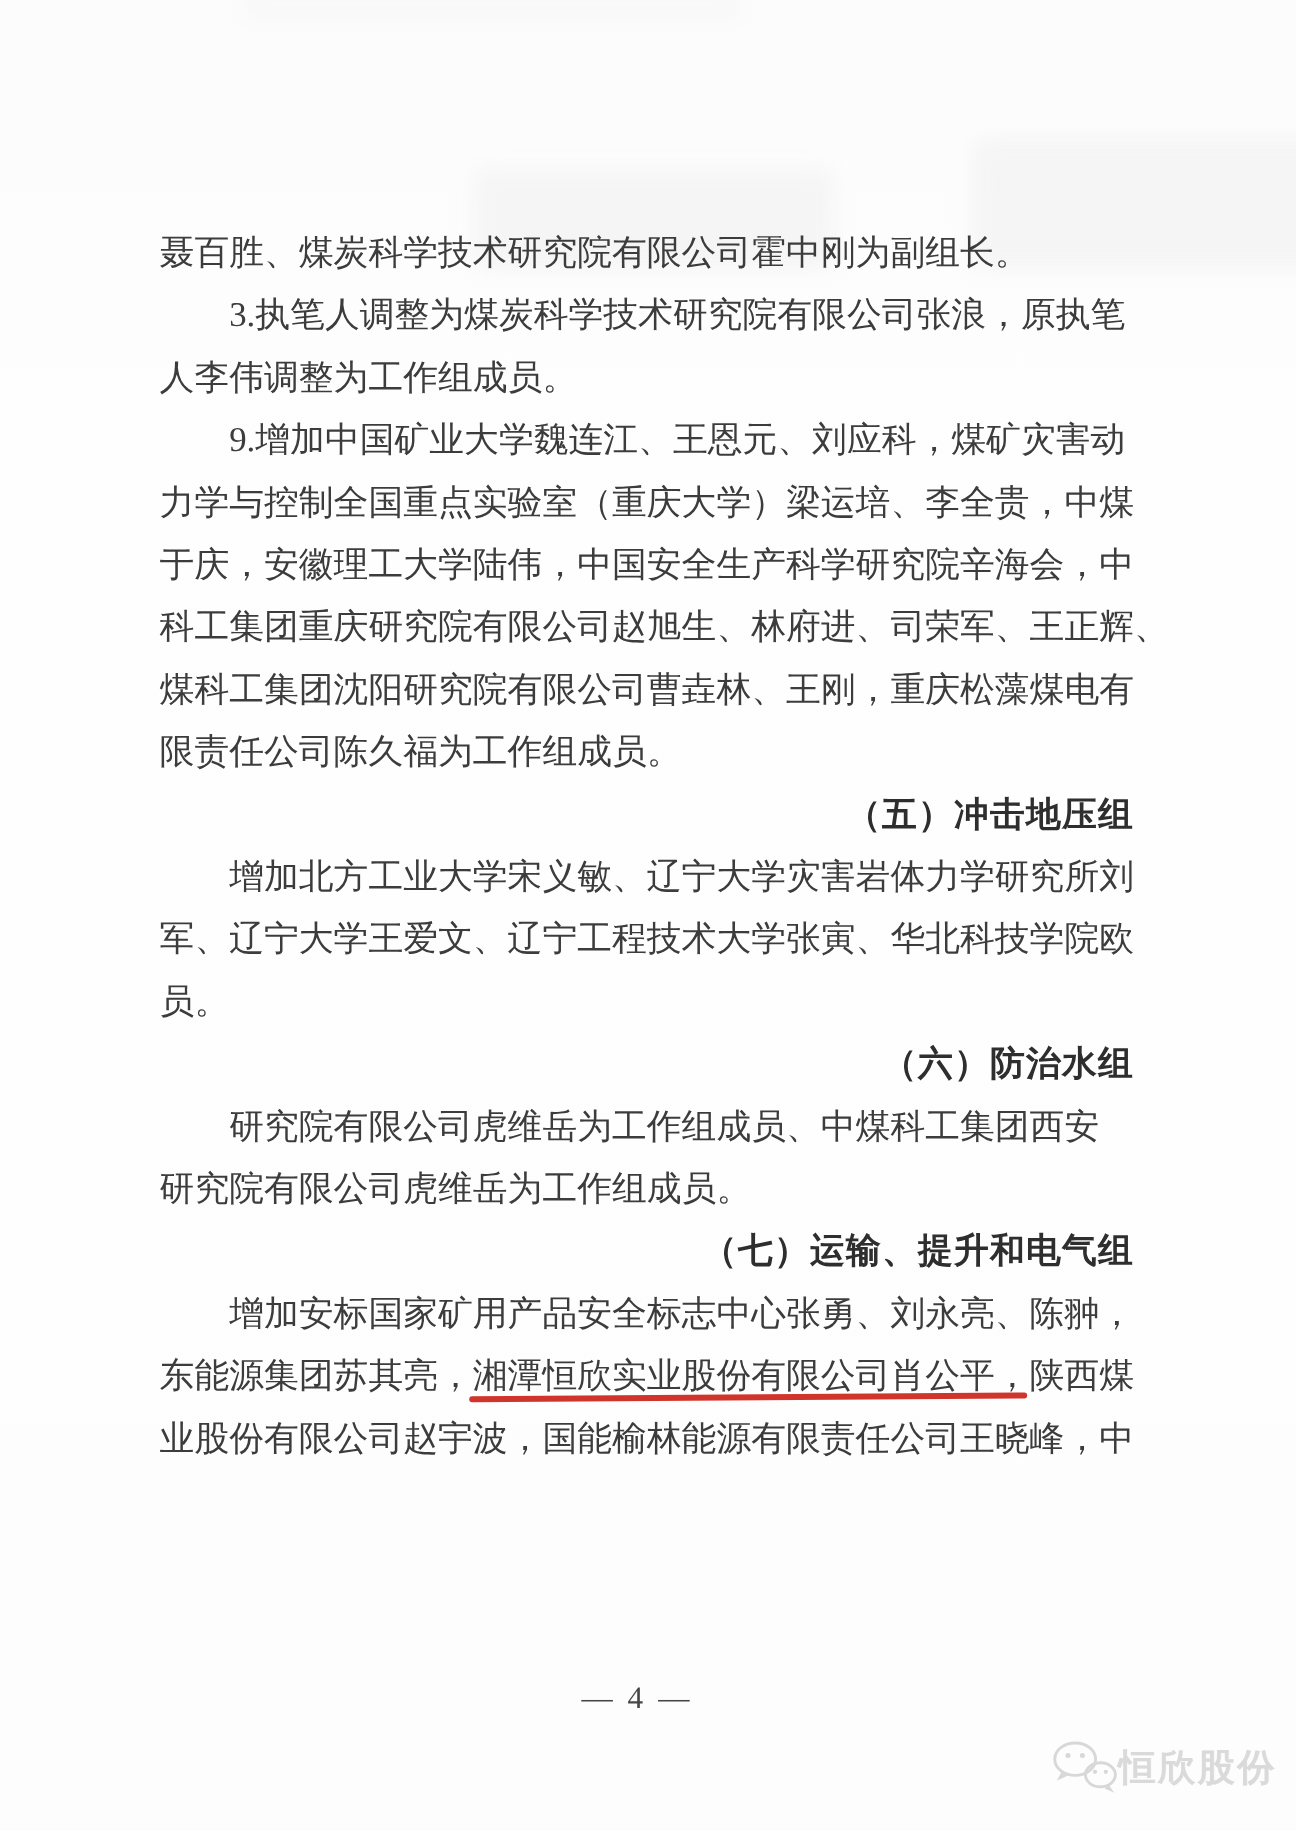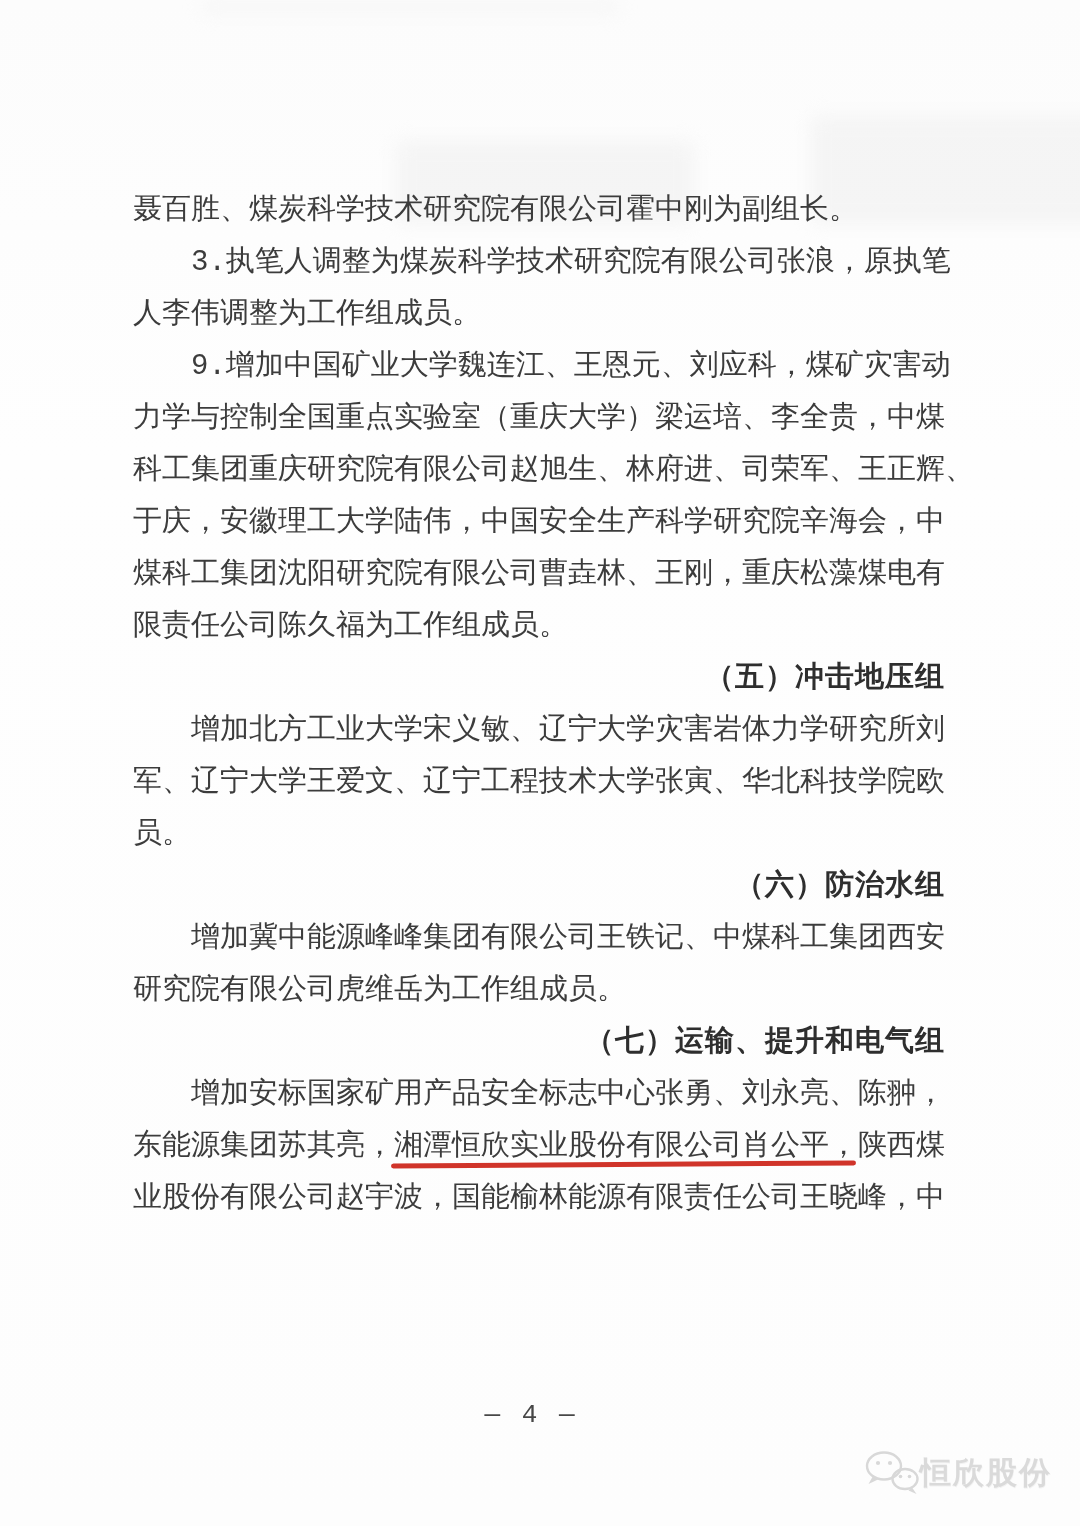--- a/index.html
+++ b/index.html
@@ -14,21 +14,20 @@
   body{
     width:1080px;height:1526px;
     background:var(--paper);
     font-family:"Liberation Serif","DejaVu Serif",serif;
     position:relative;
     overflow:hidden;
   }
   .page{
     position:absolute;inset:0;
     background:linear-gradient(180deg,#fcfcfc 0%,#fefefe 30%,#fdfdfd 100%);
-    font-family:Liberation Mono, monospace;
   }
   
   .ghost{
     position:absolute;background:#f1f1f1;filter:blur(9px);opacity:.65;
     border-radius:8px;
   }
   .g1{left:395px;top:140px;width:300px;height:85px;}
   .g2{left:810px;top:115px;width:320px;height:110px;}
   .g3{left:200px;top:0;width:420px;height:14px;opacity:.5;}
 
@@ -52,21 +51,21 @@
     opacity:.92;
   }
 
   .page-number{
     position:absolute;left:0;right:18px;top:1400px;
     text-align:center;
     font-size:26px;color:#474747;letter-spacing:3px;
   }
 
   .watermark{
-    position:absolute;right:28px;top:1450px;
+    position:absolute;right:16px;top:1450px;
     display:flex;align-items:center;gap:0;
     color:var(--wm);
   }
   .watermark .wm-label{
     font-size:31px;font-weight:600;letter-spacing:2px;
     text-shadow:0.5px 0.5px 0 #f2f2f2;
   }
   .wm-icon{display:block;}
 </style>
 </head>
@@ -77,30 +76,30 @@
   <div class="ghost g1"></div>
   <div class="ghost g2"></div>
   <div class="ghost g3"></div>
 
   <div class="text-block">
     <div class="line">聂百胜、煤炭科学技术研究院有限公司霍中刚为副组长。</div>
     <div class="line indent">3.执笔人调整为煤炭科学技术研究院有限公司张浪，原执笔</div>
     <div class="line">人李伟调整为工作组成员。</div>
     <div class="line indent">9.增加中国矿业大学魏连江、王恩元、刘应科，煤矿灾害动</div>
     <div class="line">力学与控制全国重点实验室（重庆大学）梁运培、李全贵，中煤</div>
+    <div class="line">于庆，安徽理工大学陆伟，中国安全生产科学研究院辛海会，中</div>
     <div class="line">科工集团重庆研究院有限公司赵旭生、林府进、司荣军、王正辉、</div>
-    <div class="line">于庆，安徽理工大学陆伟，中国安全生产科学研究院辛海会，中</div>
     <div class="line">煤科工集团沈阳研究院有限公司曹垚林、王刚，重庆松藻煤电有</div>
     <div class="line">限责任公司陈久福为工作组成员。</div>
     <div class="line indent heading">（五）冲击地压组</div>
     <div class="line indent">增加北方工业大学宋义敏、辽宁大学灾害岩体力学研究所刘</div>
     <div class="line">军、辽宁大学王爱文、辽宁工程技术大学张寅、华北科技学院欧</div>
     <div class="line">员。</div>
     <div class="line indent heading">（六）防治水组</div>
-    <div class="line indent">增加冀中能源峰峰集团有限公司王铁记、中煤科工集团西安</div>
+    <div class="line indent">研究院有限公司虎维岳为工作组成员、中煤科工集团西安</div>
     <div class="line">研究院有限公司虎维岳为工作组成员。</div>
     <div class="line indent heading">（七）运输、提升和电气组</div>
     <div class="line indent">增加安标国家矿用产品安全标志中心张勇、刘永亮、陈翀，</div>
     <div class="line"><span>东能源集团苏其亮，</span><span class="mark"><span>湘潭恒欣实业股份有限公司肖公平</span><i class="underline-stroke"></i></span><span>，陕西煤</span></div>
     <div class="line">业股份有限公司赵宇波，国能榆林能源有限责任公司王晓峰，中</div>
   </div>
 
   <div class="page-number">— 4 —</div>
 
   <div class="watermark">

